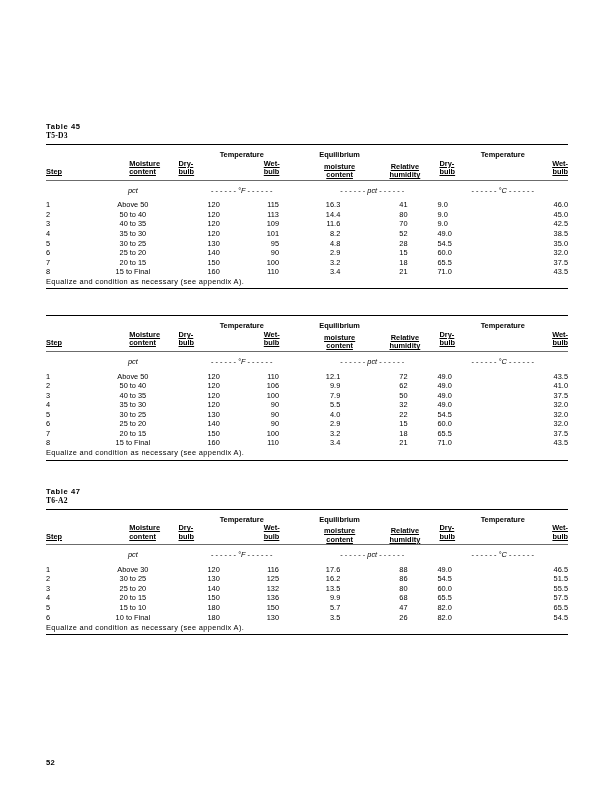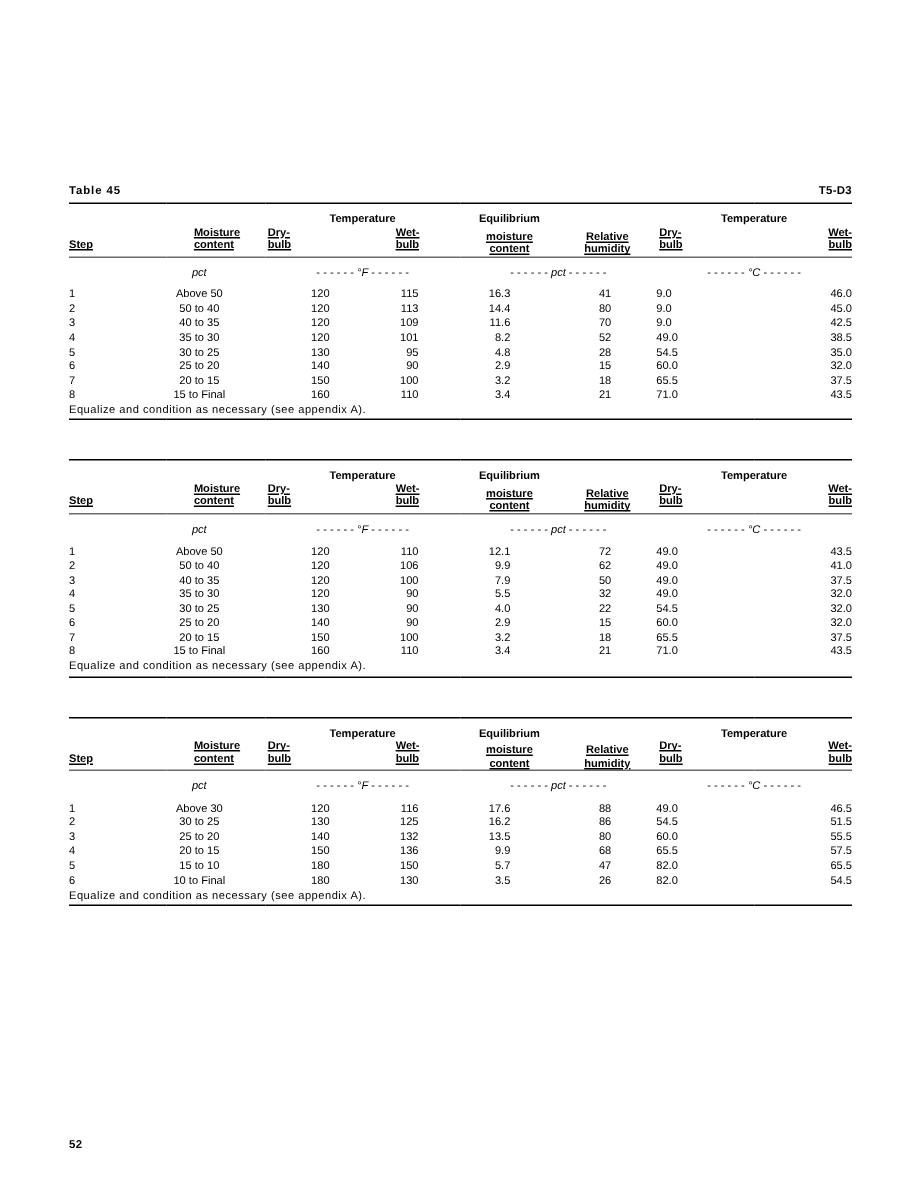--- a/index.html
+++ b/index.html
@@ -34,23 +34,24 @@
   .table-block { margin-bottom: 26px; }
 
   .tbl-caption {
     display: flex;
     justify-content: space-between;
     align-items: baseline;
     font-size: 7.6px;
     font-weight: bold;
     letter-spacing: 0.2px;
     padding-bottom: 4px;
+    flex-direction: column;
   }
   .tbl-caption .cap-left { letter-spacing: 0.6px; }
-  .tbl-caption .cap-right { letter-spacing: 0.2px; }
+  .tbl-caption .cap-right { letter-spacing: 0.2px; font-family: Liberation Serif, serif; }
 
   table.data {
     border-collapse: collapse;
     width: 522px;
     table-layout: fixed;
     font-size: 7.4px;
   }
 
   
   .rule-top td {
@@ -399,20 +400,24 @@
             <tr class="note-row">
               <td colspan="8">Equalize and condition as necessary (see appendix A).</td>
             </tr>
             <tr class="rule-bot">
               <td colspan="8"></td>
             </tr>
           </tbody>
         </table>
       </div>
       <div class="table-block">
+        <div class="tbl-caption">
+          <span class="cap-left">Table 47</span>
+          <span class="cap-right">T6-A2</span>
+        </div>
         <table class="data">
           <thead>
             <tr class="rule-top">
               <td colspan="8"></td>
             </tr>
             <tr class="grp-row">
               <th class="c-step"></th>
               <th class="c-moist"></th>
               <th class="grp-f" colspan="2">Temperature</th>
               <th class="c-eq">Equilibrium</th>

